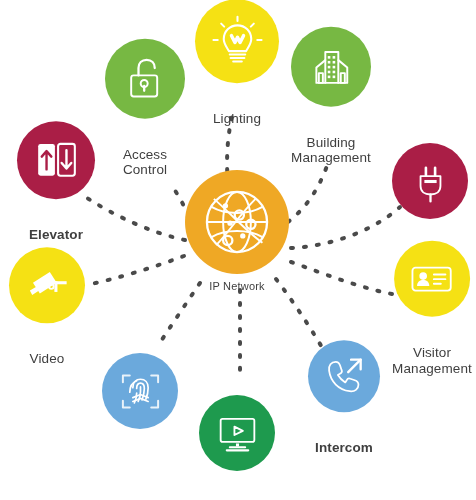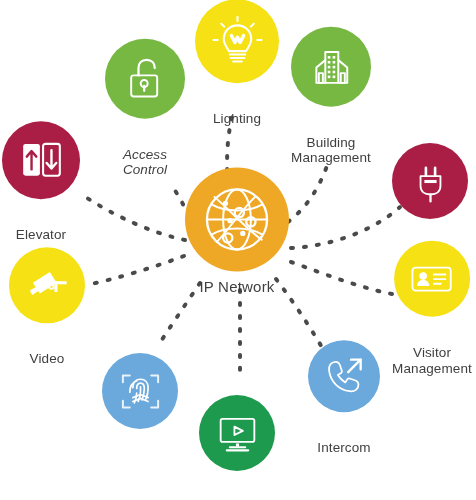--- a/index.html
+++ b/index.html
@@ -57,21 +57,21 @@
   .hub-circle {
     border-radius: 50%;
     display: flex;
     align-items: center;
     justify-content: center;
   }
   .hub-label {
     margin-top: 6px;
     text-align: center;
     color: #3f3f3f;
-    font-size: 15px;
+    font-size: 11px;
     letter-spacing: 0.2px;
   }
   .node-icon svg, .hub-circle svg { display: block; }
 </style>
 </head>
 <body>
 
 <div id="diagram-root">
 
   <svg id="edge-layer" viewBox="0 0 476 500" xmlns="http://www.w3.org/2000/svg">
@@ -139,21 +139,21 @@
           <svg width="49" height="49" viewBox="0 0 64 64">
             <rect x="7" y="17" width="50" height="30" rx="4" fill="none" stroke="#ffffff" stroke-width="2.4" stroke-linecap="round" stroke-linejoin="round"></rect>
             <circle cx="21" cy="28" r="5" fill="#ffffff"></circle>
             <path d="M13 41 C13 35 17 33 21 33 C25 33 29 35 29 41 Z" fill="#ffffff"></path>
             <path d="M35 26 H50 M35 32 H50 M35 38 H44" fill="none" stroke="#ffffff" stroke-width="2.6" stroke-linecap="round"></path>
           </svg>
         </div>
         <div class="node-label">Visitor
 Management</div>
       </div>
-      <div class="node" style="left: 344px; top: 397.8px;">
+      <div class="node" style="left: 344px; top: 397.8px; font-weight: bold;">
         <div class="node-circle" style="width: 72px; height: 72px; background: rgb(107, 169, 220);">
           <svg width="47" height="47" viewBox="0 0 64 64">
             <path d="M20 13 C14 13 10 18 11 25 C13 40 24 51 39 53 C46 54 51 50 51 44 C51 41 49 39 46 38 L40 36 C38 35 36 36 35 38 L33 41 C28 38 26 36 23 31 L26 29 C28 28 29 26 28 24 L26 18 C25 15 23 13 20 13 Z" fill="none" stroke="#ffffff" stroke-width="2.4" stroke-linecap="round" stroke-linejoin="round"></path>
             <path d="M37 27 L54 10" fill="none" stroke="#ffffff" stroke-width="3.2" stroke-linecap="round"></path>
             <path d="M41 10 H54 V23" fill="none" stroke="#ffffff" stroke-width="3.2" stroke-linecap="round" stroke-linejoin="round"></path>
           </svg>
         </div>
         <div class="node-label">Intercom</div>
       </div>
       <div class="node" style="left: 237px; top: 433.4px;">
@@ -194,32 +194,32 @@
               <path d="M13 28 L35 14 L44 28 L22 42 Z"></path>
               <path d="M9 38 L18 33 L21 38 L12 44 Z"></path>
               <rect x="41" y="26" width="4" height="14"></rect>
               <rect x="41" y="26" width="16" height="4"></rect>
             </g>
             <circle cx="37" cy="33" r="3" fill="none" stroke="#ffffff" stroke-width="2.4"></circle>
           </svg>
         </div>
         <div class="node-label">Video</div>
       </div>
-      <div class="node" style="left: 41px; top: 181.7px;">
+      <div class="node" style="left: 56px; top: 181.7px; font-weight: bold;">
         <div class="node-circle" style="width: 78px; height: 78px; background: rgb(170, 30, 70);">
           <svg width="51" height="51" viewBox="0 0 64 64">
             <rect x="9" y="12" width="21" height="40" rx="3" fill="#ffffff"></rect>
             <rect x="34" y="12" width="21" height="40" rx="3" fill="none" stroke="#ffffff" stroke-width="2.6"></rect>
             <path d="M19.5 44 V22 M13.5 28 L19.5 21 L25.5 28" fill="none" stroke="#ffffff" stroke-width="3" stroke-linecap="round" stroke-linejoin="round" style="stroke:#AA1E46"></path>
             <path d="M44.5 20 V42 M38.5 36 L44.5 43 L50.5 36" fill="none" stroke="#ffffff" stroke-width="3" stroke-linecap="round" stroke-linejoin="round"></path>
           </svg>
         </div>
         <div class="node-label">Elevator</div>
       </div>
-      <div class="node" style="left: 145px; top: 108px; font-style: italic;">
+      <div class="node" style="left: 145px; top: 108px;">
         <div class="node-circle" style="width: 80px; height: 80px; background: rgb(119, 184, 67);">
           <svg width="52" height="52" viewBox="0 0 64 64">
             <rect x="15" y="28" width="32" height="26" rx="3" fill="none" stroke="#ffffff" stroke-width="2.4" stroke-linecap="round" stroke-linejoin="round"></rect>
             <path d="M24 28 V19 C24 13 28 9 34 9 C40 9 44 13 44 19" fill="none" stroke="#ffffff" stroke-width="2.8" stroke-linecap="round"></path>
             <circle cx="31" cy="38" r="4.3" fill="none" stroke="#ffffff" stroke-width="2.4" stroke-linecap="round" stroke-linejoin="round"></circle>
             <path d="M31 41 V47" fill="none" stroke="#ffffff" stroke-width="2.8" stroke-linecap="round"></path>
           </svg>
         </div>
         <div class="node-label">Access
 Control</div>

